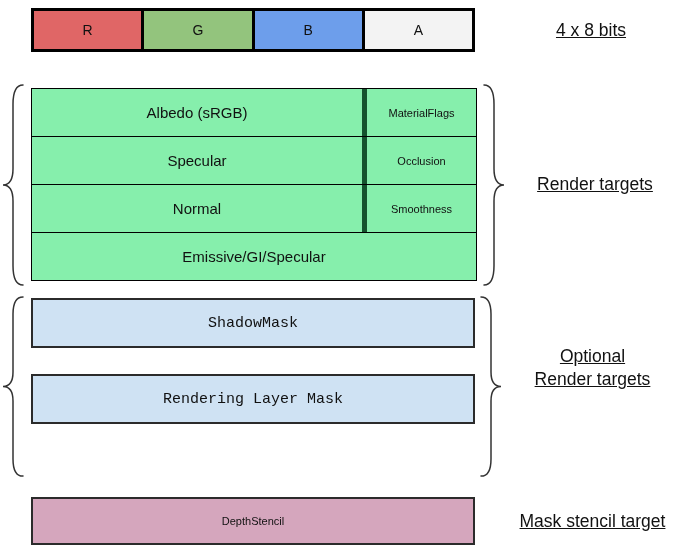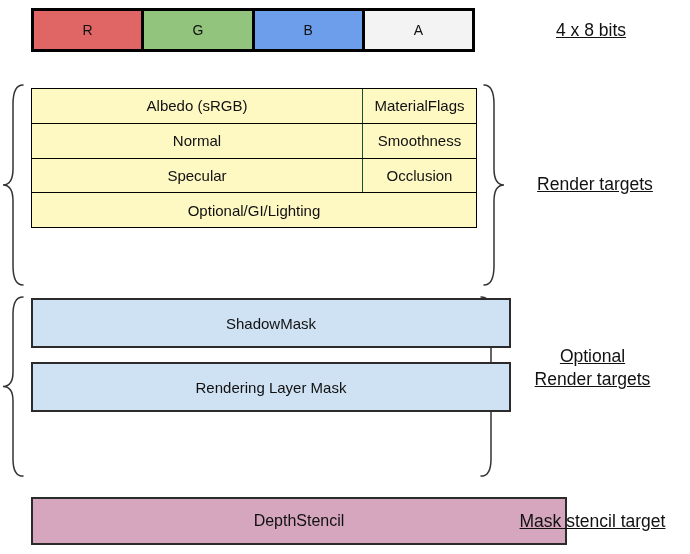--- a/index.html
+++ b/index.html
@@ -23,53 +23,54 @@
   }
   .rgba-cell + .rgba-cell{border-left:3px solid #000;}
   .caption{
     position:absolute;display:flex;align-items:center;justify-content:center;
     text-align:center;font-size:17.5px;line-height:23px;text-decoration:underline;
   }
   .bits-caption{left:500px;top:8px;width:182px;height:44px;}
 
   
   .rt-table{
-    position:absolute;left:31px;top:88px;width:446px;height:140px;
+    position:absolute;left:31px;top:88px;width:446px;height:193px;
     border:1.5px solid #000;box-sizing:border-box;
     display:flex;flex-direction:column;
-    background:#fef9c3;
+    background:#86efac;
   }
   .rt-row{flex:1;display:flex;box-sizing:border-box;}
   .rt-row + .rt-row{border-top:1px solid #000;}
   .rt-main{
     flex:1;display:flex;align-items:center;justify-content:center;
     font-size:15px;box-sizing:border-box;
   }
   .rt-alpha{
     width:114px;display:flex;align-items:center;justify-content:center;
-    font-size:15px;border-left:1px solid #14532d;box-sizing:border-box;
+    font-size:11px;border-left:5px solid #14532d;box-sizing:border-box;
   }
 
   
   .opt-box{
-    position:absolute;left:31px;width:480px;height:50px;
+    position:absolute;left:31px;width:444px;height:50px;
     background:#CFE2F3;border:2px solid #2b2b2b;box-sizing:border-box;
     display:flex;align-items:center;justify-content:center;
     font-size:15px;
+    font-family:Liberation Mono, monospace;
   }
   .opt-1{top:298px;}
-  .opt-2{top:362px;}
+  .opt-2{top:374px;}
   .opt-3{top:425px;}
 
   
   .ds-box{
-    position:absolute;left:31px;top:497px;width:536px;height:48px;
+    position:absolute;left:31px;top:497px;width:444px;height:48px;
     background:#D5A6BD;border:2px solid #2b2b2b;box-sizing:border-box;
     display:flex;align-items:center;justify-content:center;
-    font-size:16px;
+    font-size:11px;
   }
 
   
   .rt-label{left:502px;top:170px;width:186px;height:28px;}
   .opt-label{left:495px;top:340px;width:195px;height:56px;flex-direction:column;}
   .ds-label{left:495px;top:497px;width:195px;height:48px;}
 
   
   .brace{position:absolute;width:24px;overflow:visible;}
   .brace path{
@@ -108,29 +109,29 @@
   <svg class="brace brace-r1" viewBox="0 0 24 200" preserveAspectRatio="none">
     <path d="M 2 1 Q 12 1 12 20 L 12 84 Q 12 100 22 100 Q 12 100 12 116 L 12 180 Q 12 199 2 199"></path>
   </svg>
 
   <div class="rt-table">
     <div class="rt-row">
       <div class="rt-main">Albedo (sRGB)</div>
       <div class="rt-alpha">MaterialFlags</div>
     </div>
     <div class="rt-row">
+      <div class="rt-main">Specular</div>
+      <div class="rt-alpha">Occlusion</div>
+    </div>
+    <div class="rt-row">
       <div class="rt-main">Normal</div>
       <div class="rt-alpha">Smoothness</div>
     </div>
     <div class="rt-row">
-      <div class="rt-main">Specular</div>
-      <div class="rt-alpha">Occlusion</div>
-    </div>
-    <div class="rt-row">
-      <div class="rt-main">Optional/GI/Lighting</div>
+      <div class="rt-main">Emissive/GI/Specular</div>
     </div>
   </div>
   <div class="caption rt-label">Render targets</div>
 
   <svg class="brace brace-l2" viewBox="0 0 24 200" preserveAspectRatio="none">
     <path d="M 22 1 Q 12 1 12 20 L 12 84 Q 12 100 2 100 Q 12 100 12 116 L 12 180 Q 12 199 22 199"></path>
   </svg>
   <svg class="brace brace-r2" viewBox="0 0 24 200" preserveAspectRatio="none">
     <path d="M 2 1 Q 12 1 12 20 L 12 84 Q 12 100 22 100 Q 12 100 12 116 L 12 180 Q 12 199 2 199"></path>
   </svg>

